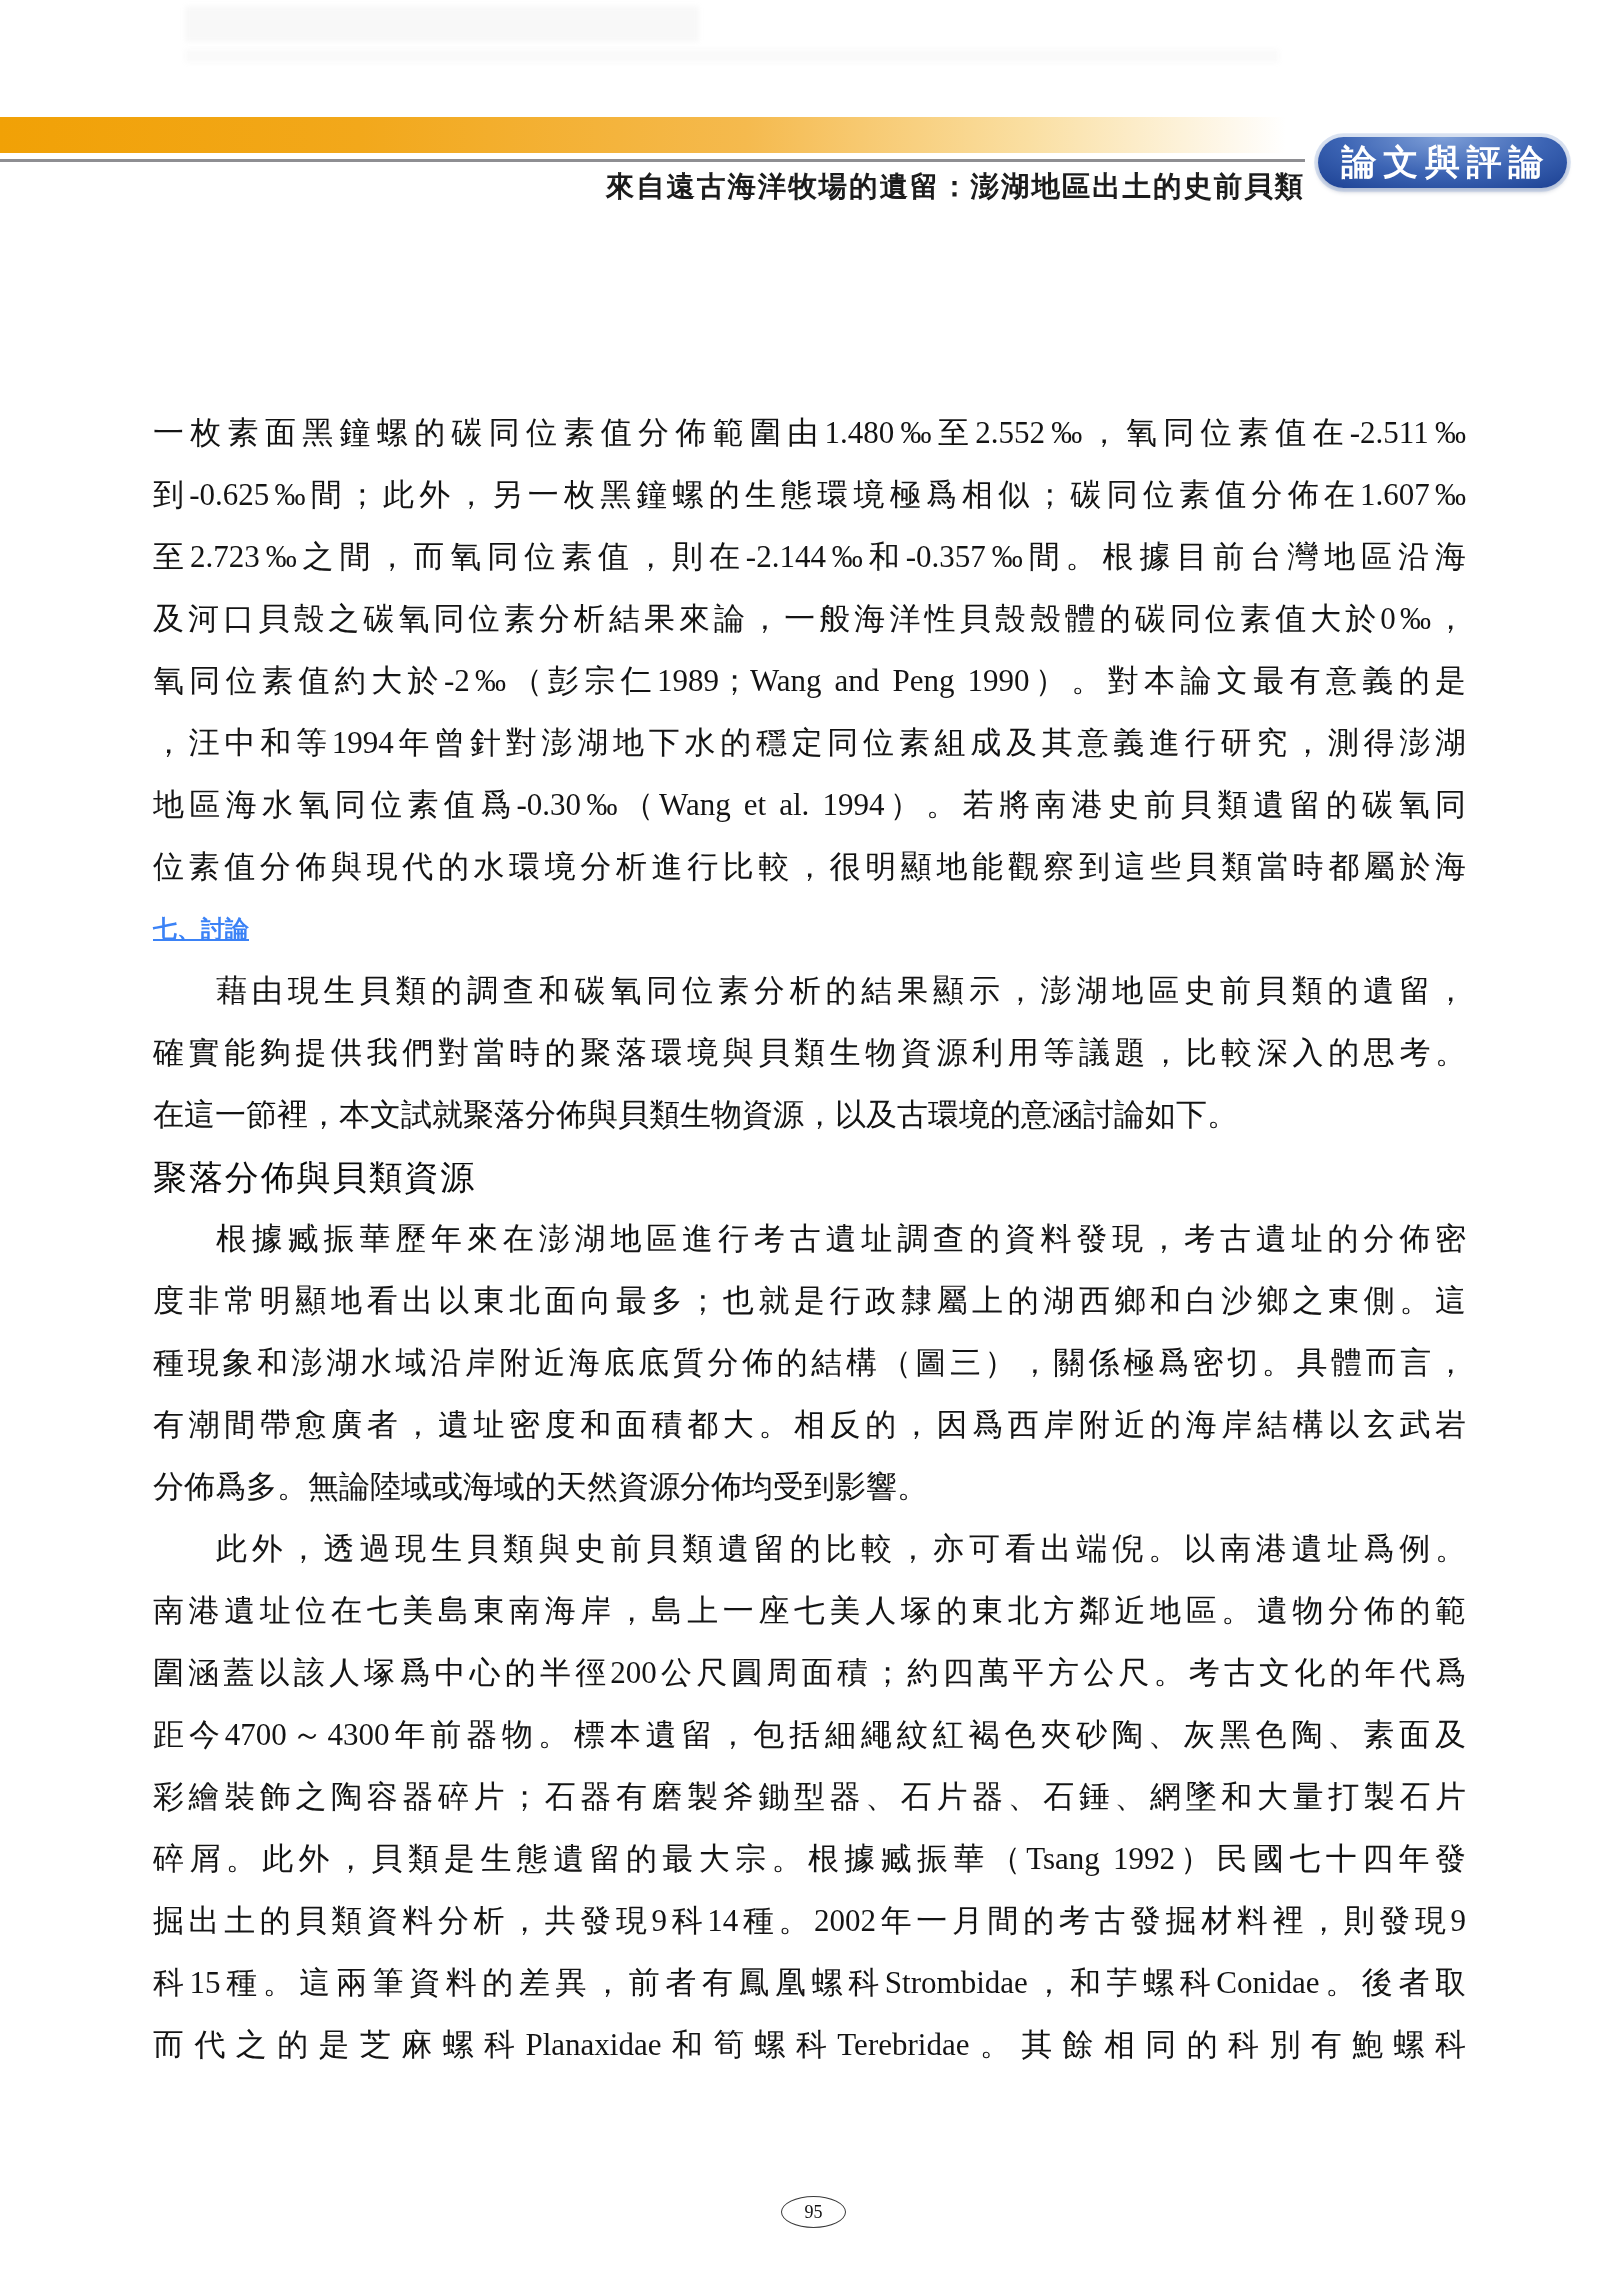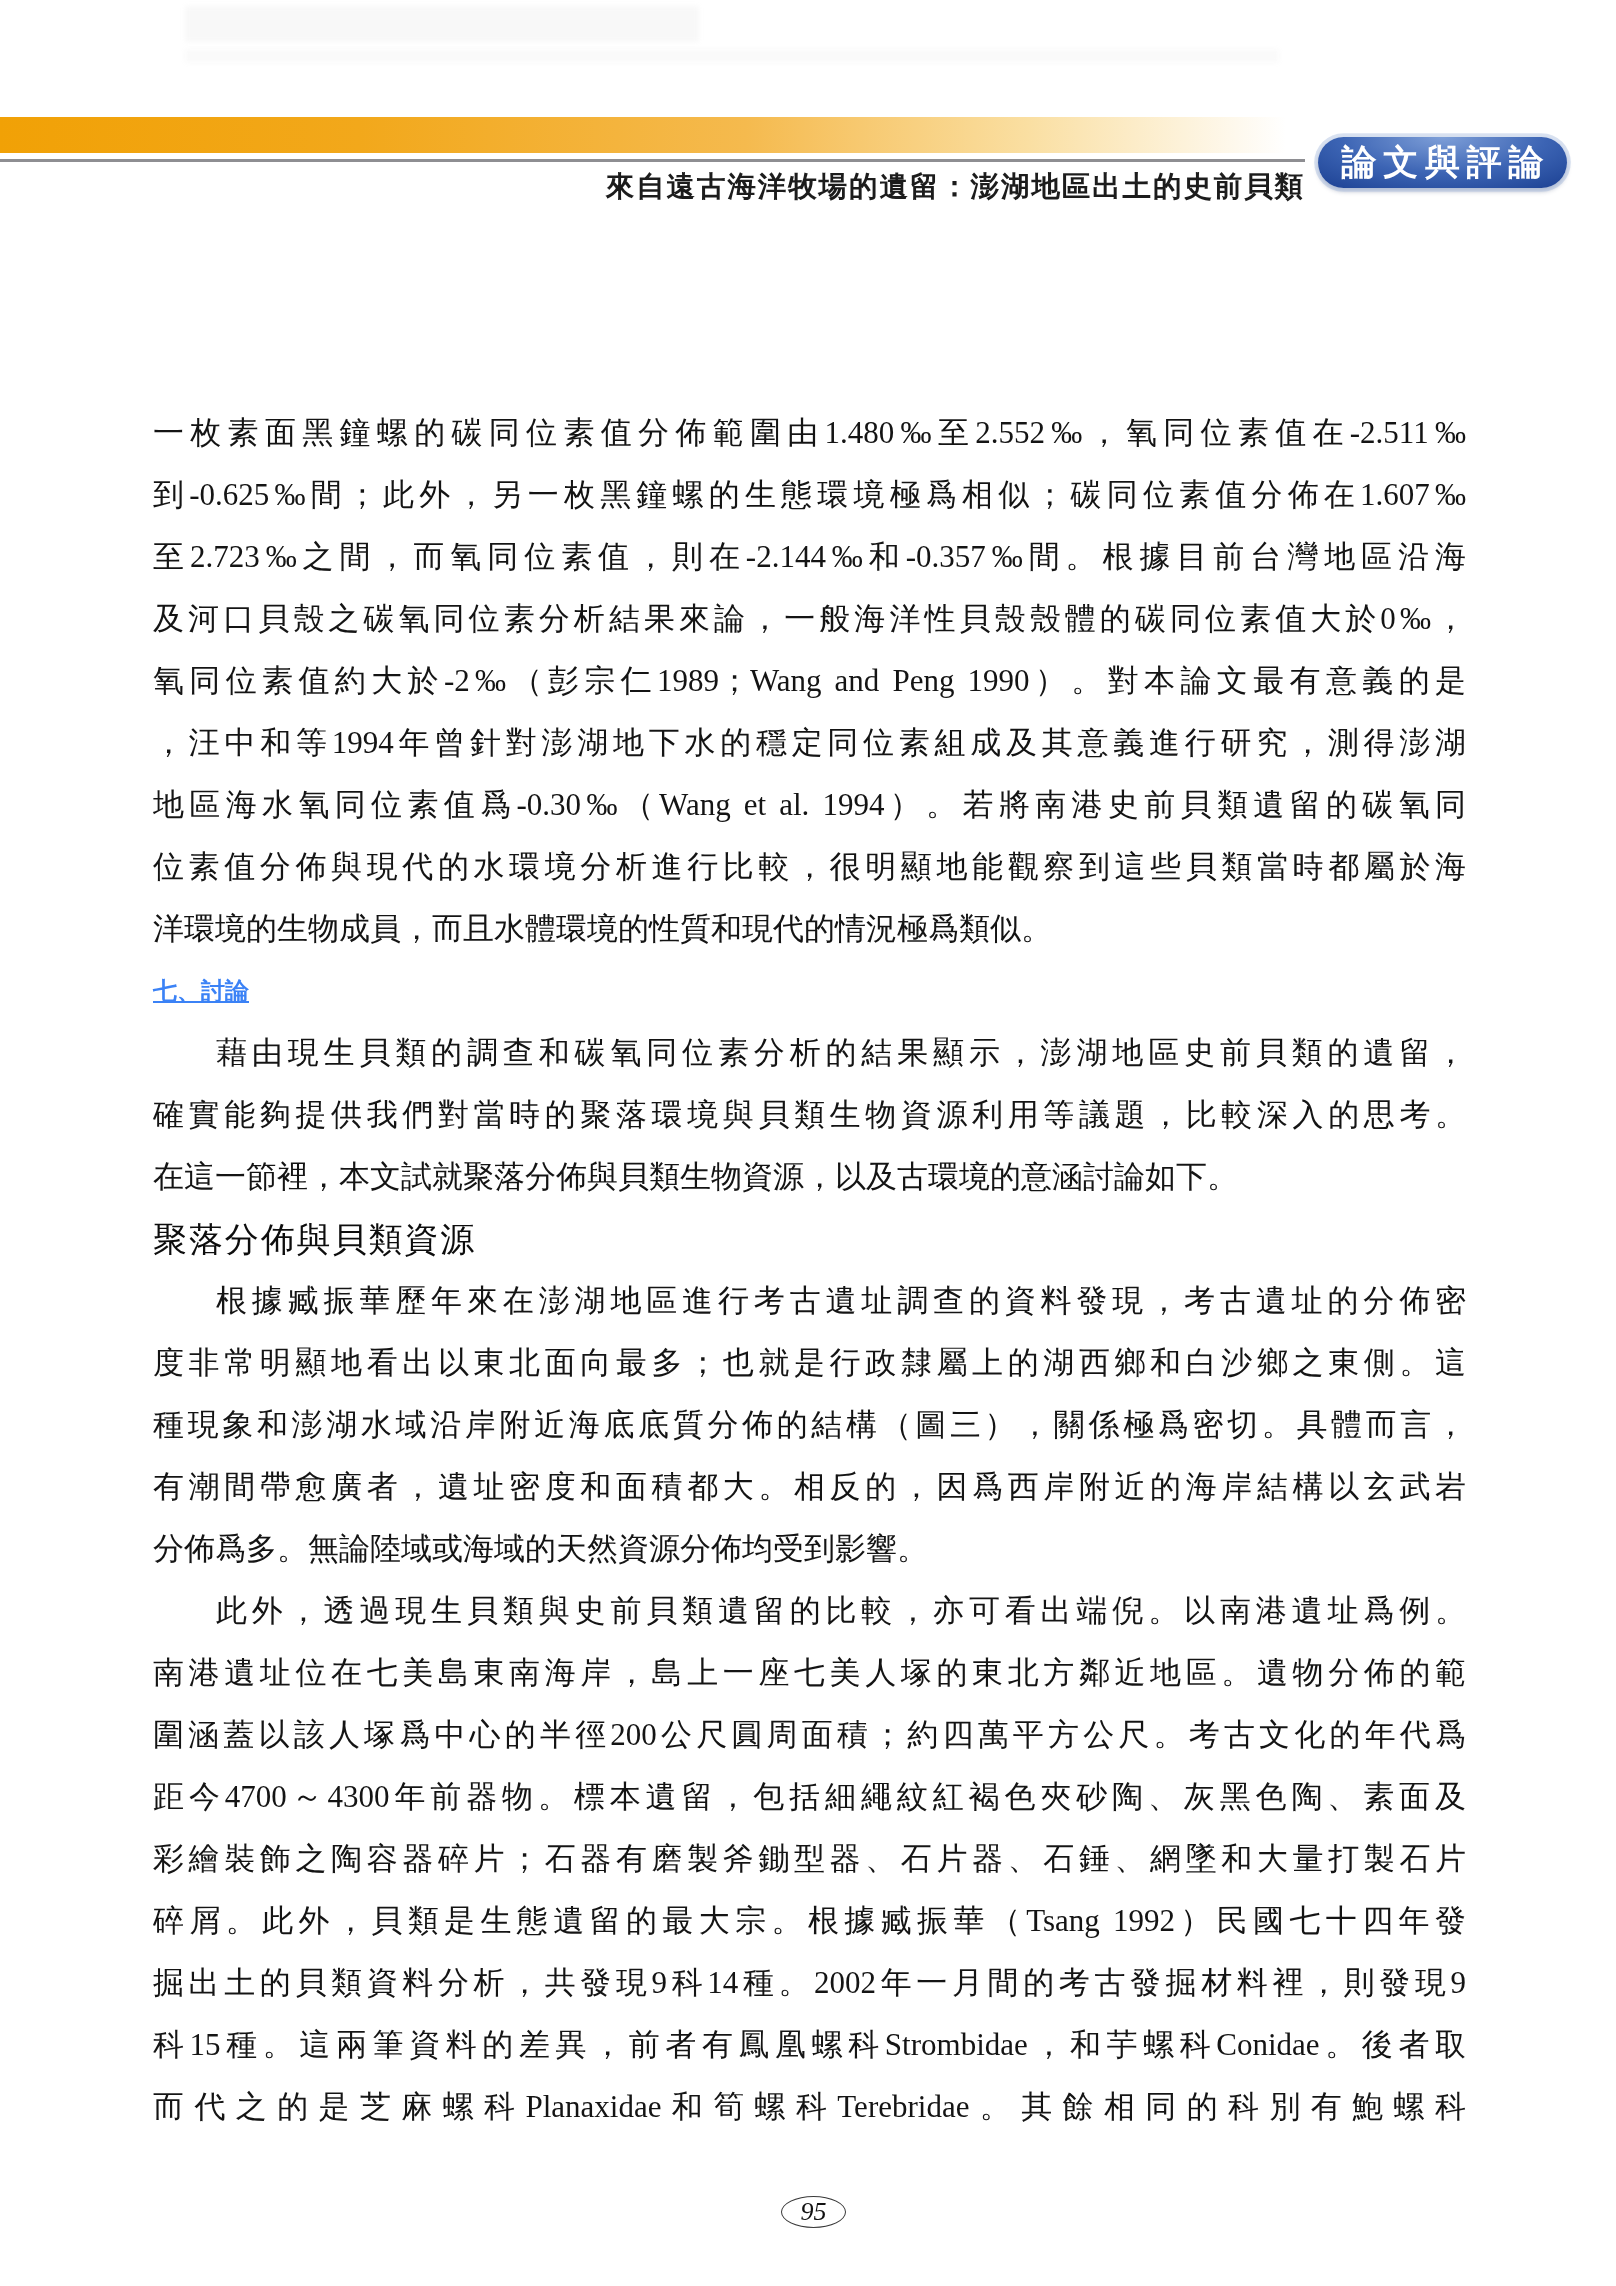--- a/index.html
+++ b/index.html
@@ -47,23 +47,22 @@
   }
   .heading-bold {
     font-family:"Liberation Sans", sans-serif; color:#0d0d0d;
     font-size:34px; letter-spacing:1.9px; text-align-last:left;
   }
 
   
   .page-num-oval {
     position:absolute; left:781px; top:2196px; width:63px; height:30px;
     border:1.9px solid #3a3a3a; border-radius:50%;
-    text-align:center; line-height:30px; font-size:26px; color:#111;
+    text-align:center; line-height:30px; font-size:18px; color:#111;
     font-family:"Liberation Serif", serif;
-    font-style:italic;
   }
 </style>
 </head>
 <body>
 
 <div class="page">
 
   <div class="ghost-row ghost-a"></div>
   <div class="ghost-row ghost-b"></div>
 
@@ -74,21 +73,20 @@
 
   <div class="content">
     <div class="line">一枚素面黑鐘螺的碳同位素值分佈範圍由1.480‰至2.552‰，氧同位素值在-2.511‰</div>
     <div class="line">到-0.625‰間；此外，另一枚黑鐘螺的生態環境極爲相似；碳同位素值分佈在1.607‰</div>
     <div class="line">至2.723‰之間，而氧同位素值，則在-2.144‰和-0.357‰間。根據目前台灣地區沿海</div>
     <div class="line">及河口貝殼之碳氧同位素分析結果來論，一般海洋性貝殼殼體的碳同位素值大於0‰，</div>
     <div class="line">氧同位素值約大於-2‰（彭宗仁1989；Wang and Peng 1990）。對本論文最有意義的是</div>
     <div class="line">，汪中和等1994年曾針對澎湖地下水的穩定同位素組成及其意義進行研究，測得澎湖</div>
     <div class="line">地區海水氧同位素值爲-0.30‰（Wang et al. 1994）。若將南港史前貝類遺留的碳氧同</div>
     <div class="line">位素值分佈與現代的水環境分析進行比較，很明顯地能觀察到這些貝類當時都屬於海</div>
-    <div class="line end">洋環境的生物成員，而且水體環境的性質和現代的情況極爲類似。</div>
     <div class="line heading-orange">七、討論</div>
     <div class="line indent">藉由現生貝類的調查和碳氧同位素分析的結果顯示，澎湖地區史前貝類的遺留，</div>
     <div class="line">確實能夠提供我們對當時的聚落環境與貝類生物資源利用等議題，比較深入的思考。</div>
     <div class="line end">在這一節裡，本文試就聚落分佈與貝類生物資源，以及古環境的意涵討論如下。</div>
     <div class="line heading-bold">聚落分佈與貝類資源</div>
     <div class="line indent">根據臧振華歷年來在澎湖地區進行考古遺址調查的資料發現，考古遺址的分佈密</div>
     <div class="line">度非常明顯地看出以東北面向最多；也就是行政隸屬上的湖西鄉和白沙鄉之東側。這</div>
     <div class="line">種現象和澎湖水域沿岸附近海底底質分佈的結構（圖三），關係極爲密切。具體而言，</div>
     <div class="line">有潮間帶愈廣者，遺址密度和面積都大。相反的，因爲西岸附近的海岸結構以玄武岩</div>
     <div class="line end">分佈爲多。無論陸域或海域的天然資源分佈均受到影響。</div>

